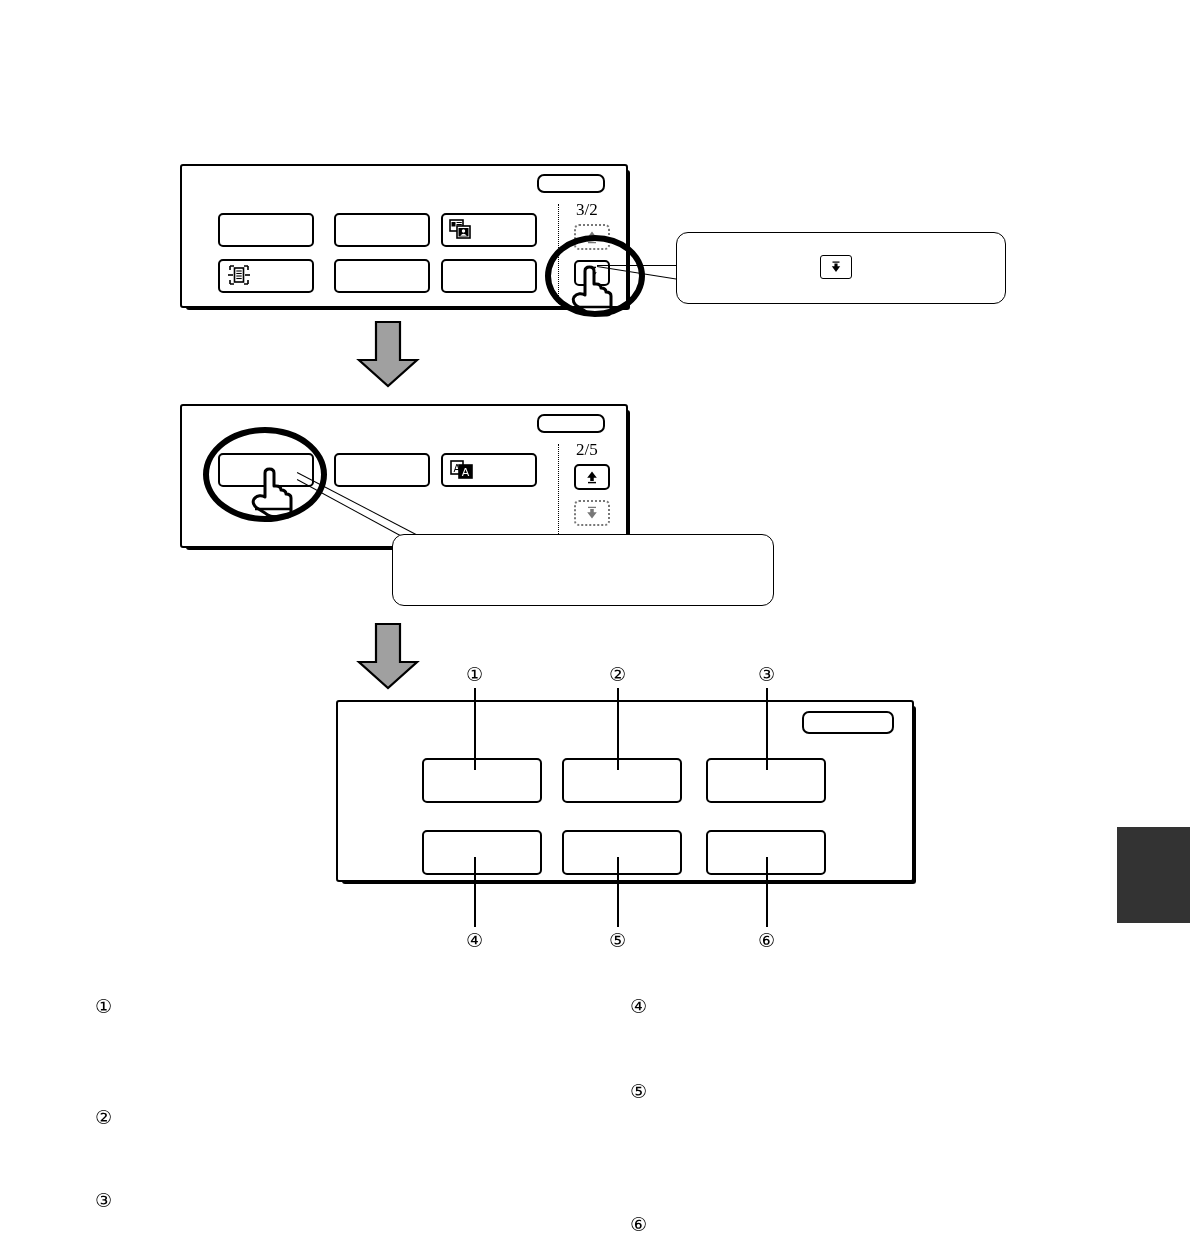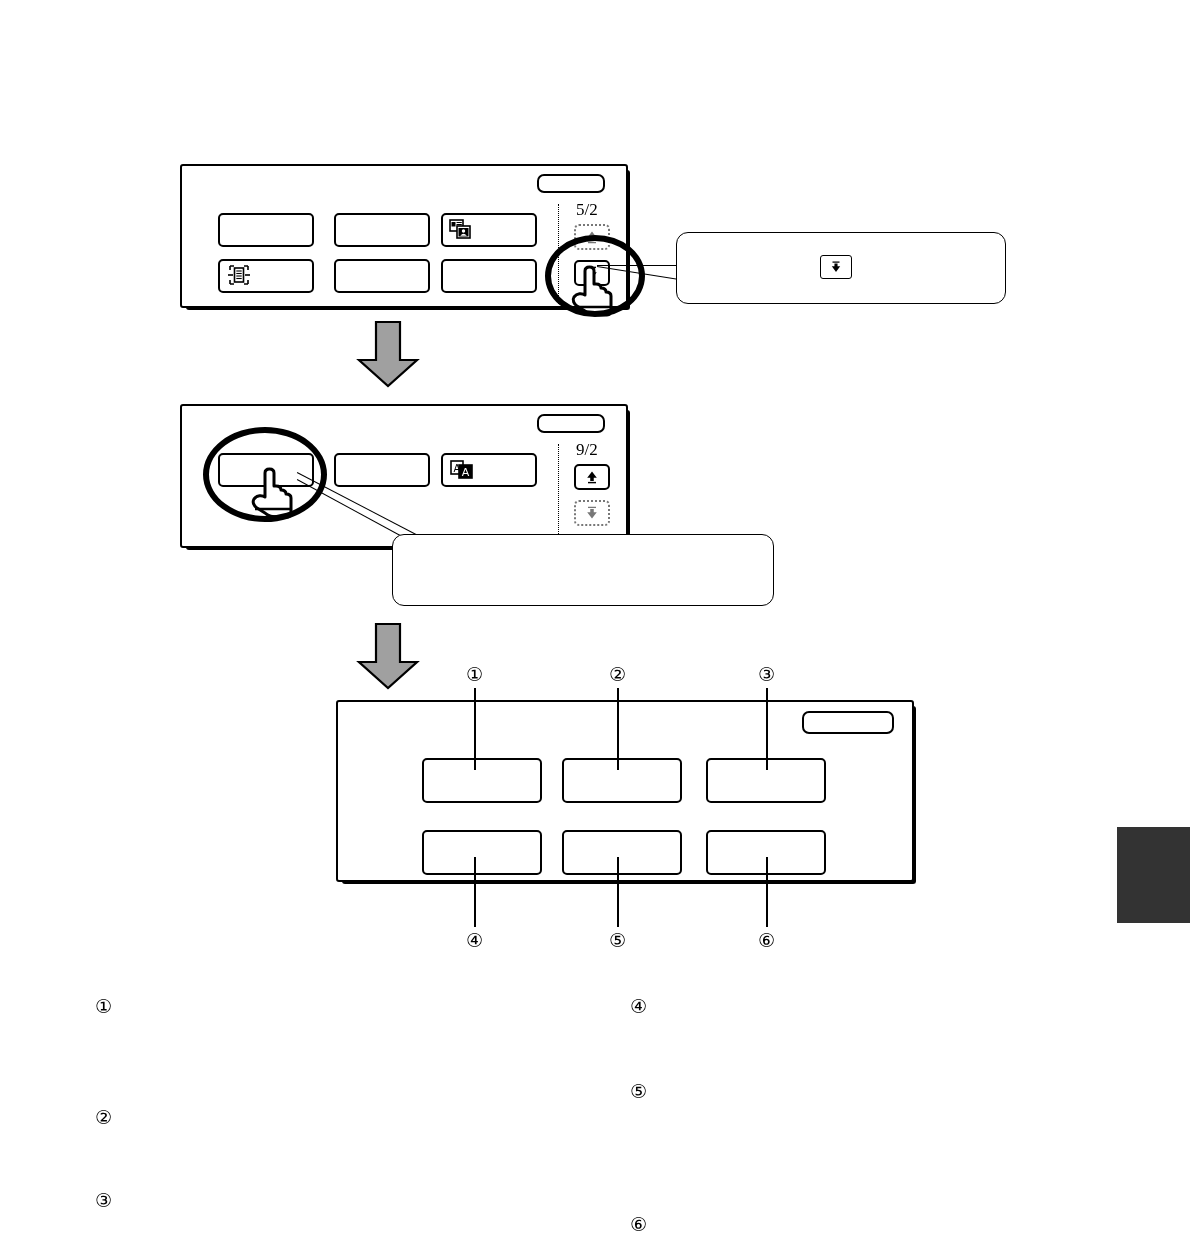--- a/index.html
+++ b/index.html
@@ -183,21 +183,21 @@
     <span class="shadow"></span>
     <span></span>
   </div>
   <div class="fkey" style="left:259px;top:93px;width:96px;height:34px;">
     <span class="shadow"></span>
     <span></span>
   </div>
 
   <div class="divider" style="left:376px;top:38px;height:100px;"></div>
 
-  <div class="pageind" style="left:394px;top:34px;">5/2</div>
+  <div class="pageind" style="left:394px;top:34px;">3/2</div>
 
   <div class="arrkey dim" style="left:392px;top:58px;">
     <svg viewBox="0 0 20 20" width="16" height="16">
       <path d="M10 3 L16 11 L12.2 11 L12.2 15 L7.8 15 L7.8 11 L4 11 Z" fill="#777"></path>
       <line x1="5" y1="17" x2="15" y2="17" stroke="#777" stroke-width="1.6"></line>
     </svg>
   </div>
 
   <div class="arrkey active" style="left:392px;top:94px;">
     <svg viewBox="0 0 20 20" width="16" height="16">
@@ -259,21 +259,21 @@
         <text x="8" y="14.5" font-size="10" font-family="DejaVu Sans, sans-serif" text-anchor="middle" fill="#000">A</text>
         <rect x="10" y="8" width="13" height="13" fill="#000" stroke="#000" stroke-width="1.6"></rect>
         <text x="16.5" y="18.5" font-size="11" font-family="DejaVu Sans, sans-serif" text-anchor="middle" fill="#fff">A</text>
       </svg>
     </span>
     <span></span>
   </div>
 
   <div class="divider" style="left:376px;top:38px;height:100px;"></div>
 
-  <div class="pageind" style="left:394px;top:34px;">9/2</div>
+  <div class="pageind" style="left:394px;top:34px;">2/5</div>
 
   <div class="arrkey active" style="left:392px;top:58px;">
     <svg viewBox="0 0 20 20" width="16" height="16">
       <path d="M10 3 L16 11 L12.2 11 L12.2 15 L7.8 15 L7.8 11 L4 11 Z" fill="#000"></path>
       <line x1="5" y1="17" x2="15" y2="17" stroke="#000" stroke-width="1.8"></line>
     </svg>
   </div>
 
   <div class="arrkey dim" style="left:392px;top:94px;">
     <svg viewBox="0 0 20 20" width="16" height="16">

